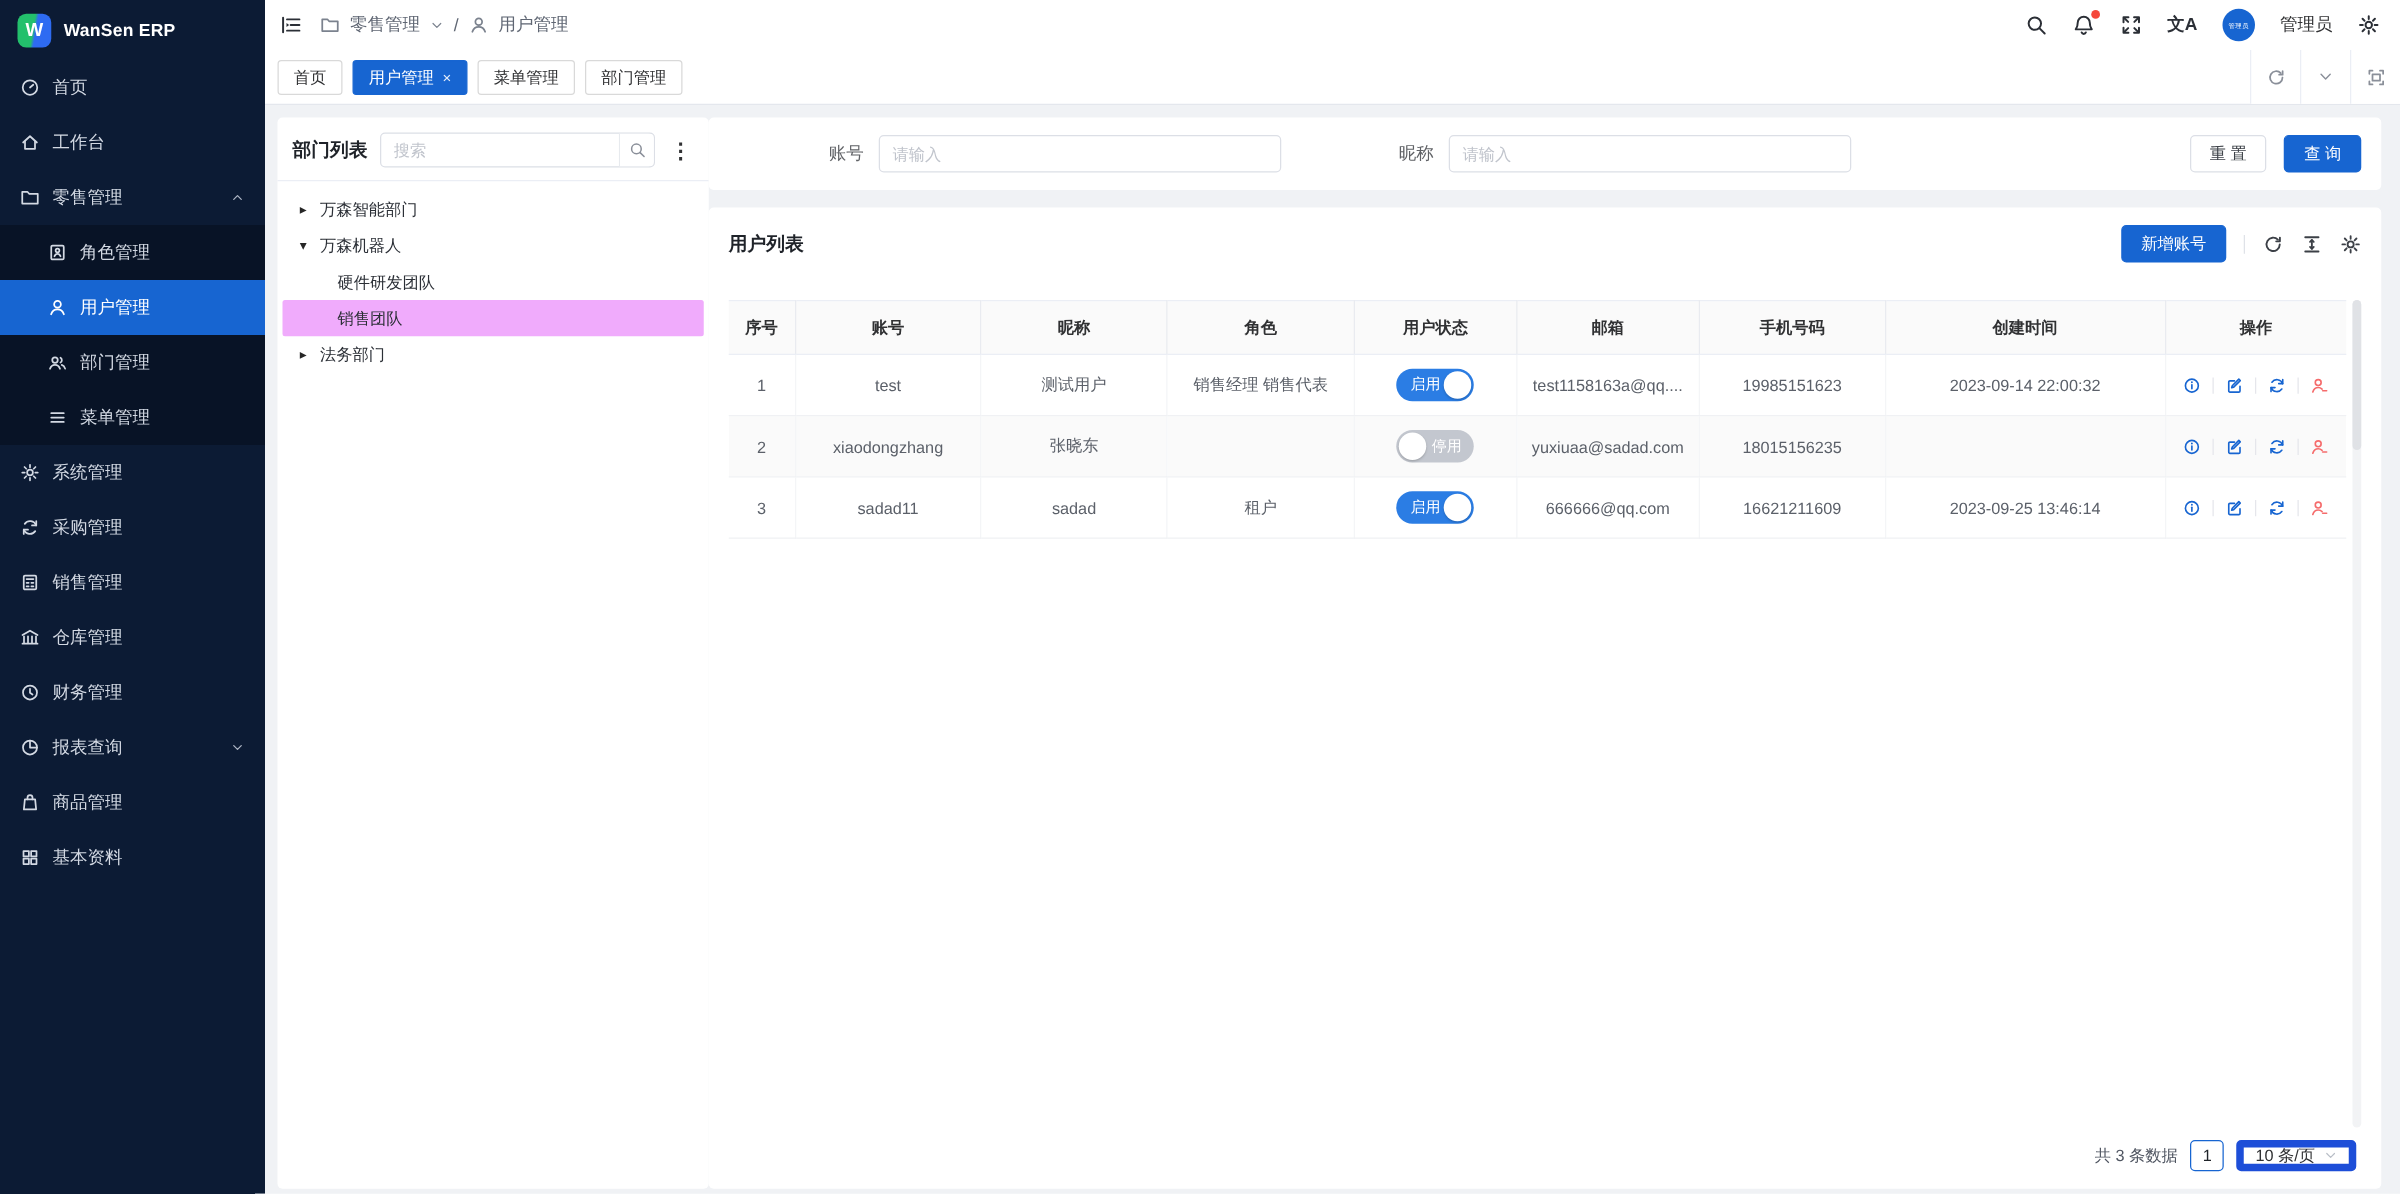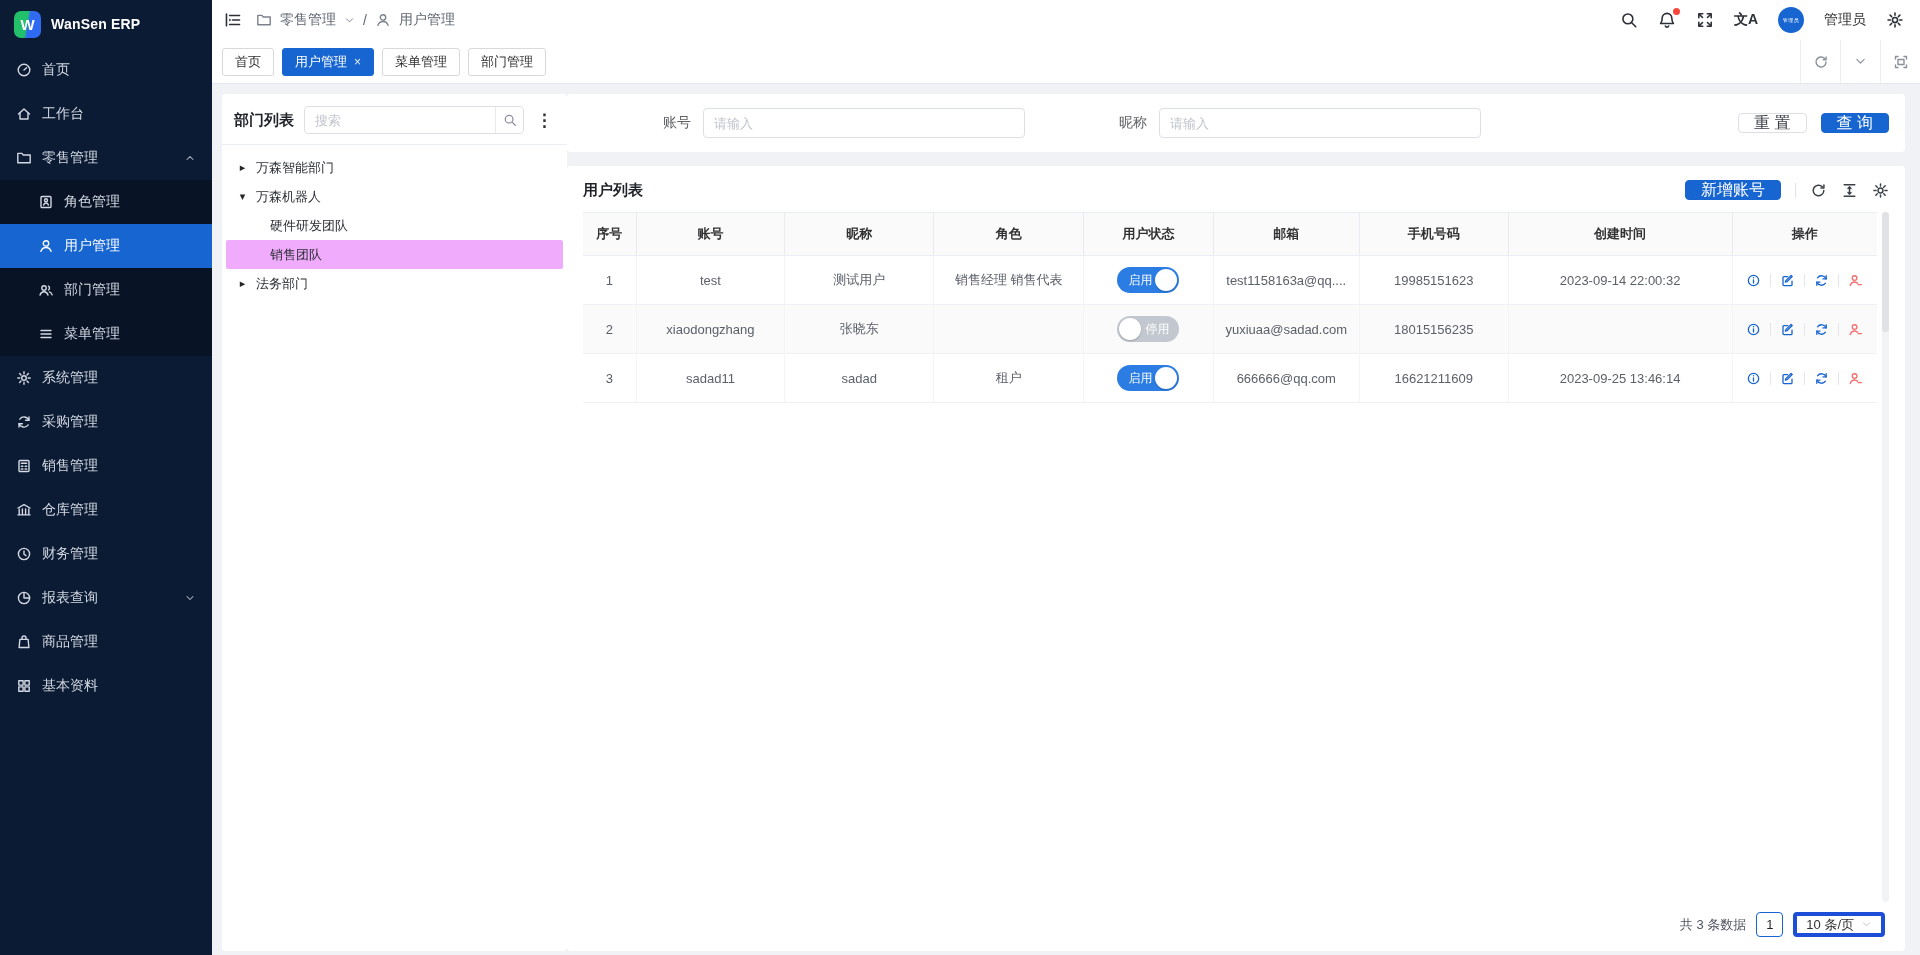--- a/index.html
+++ b/index.html
@@ -57,32 +57,32 @@
   .tree-row.lvl2{padding-left:44px}
   .tree-row.selected{background:#f0abfc}
   
   .main-col{flex:1;display:flex;flex-direction:column;gap:14px;min-width:0}
   .filter-card{height:58px;display:flex;align-items:center;padding:0 16px 0 96px;flex:none}
   .f-item{display:flex;align-items:center;gap:12px;margin-right:94px}
   .f-item label{font-size:14px;color:#606266;white-space:nowrap}
   .f-item input{width:322px;height:30px;border:1px solid #dcdfe6;border-radius:4px;padding:0 10px;font-size:13px;outline:none;font-family:inherit;color:#3b82f6}
   .f-item input::placeholder{color:#c0c4cc}
   .filter-actions{margin-left:auto;display:flex;gap:14px}
-  .btn{height:20px;padding:0 15px;border-radius:4px;font-size:16px;cursor:pointer;font-family:inherit;display:flex;align-items:center;white-space:nowrap}
+  .btn{height:30px;padding:0 15px;border-radius:4px;font-size:13px;cursor:pointer;font-family:inherit;display:flex;align-items:center;white-space:nowrap}
   .btn-plain{background:#fff;border:1px solid #dcdfe6;color:#3c4047}
   .btn-primary{background:var(--primary,#1765d1);border:1px solid var(--primary,#1765d1);color:#fff}
   
   .table-card{flex:1;display:flex;flex-direction:column;padding:14px 16px 10px;min-height:0;position:relative}
   .list-head{display:flex;align-items:center;flex:none}
   .list-title{font-size:15px;font-weight:bold;color:#1f2329}
   .list-tools{margin-left:auto;display:flex;align-items:center;gap:14px}
   .tool-sep{width:1px;height:15px;background:#dfe2e8}
   .tool-btn{background:none;border:none;cursor:pointer;color:#3c4047;display:flex;align-items:center}
   .tool-btn svg.ic{width:17px;height:17px}
-  .tbl-wrap{flex:1;margin-top:12px;min-height:0;padding-right:12px;position:relative}
+  .tbl-wrap{flex:1;margin-top:30px;min-height:0;padding-right:12px;position:relative}
   .scroll-track{position:absolute;right:0;top:0;bottom:0;width:7px;border-radius:4px;background:#f2f3f5}
   .scroll-thumb{position:absolute;right:0;top:0;width:7px;height:120px;border-radius:4px;background:#e0e2e6}
   table{width:100%;border-collapse:collapse;table-layout:fixed}
   thead th{background:#fafafa;height:43px;font-size:13px;font-weight:bold;color:#303133;border-top:1px solid #ebeef5;border-bottom:1px solid #ebeef5;text-align:center;padding:0 6px}
   thead th:not(:last-child){border-right:1px solid #e9ebf0}
   tbody td{height:49px;font-size:13px;color:#5b6069;text-align:center;border-bottom:1px solid #f0f1f4;padding:0 6px;overflow:hidden;white-space:nowrap;text-overflow:ellipsis}
   tbody td:not(:last-child){border-right:1px solid #f4f5f7}
   tbody tr:nth-child(even) td{background:#fafafa}
   
   .toggle{display:inline-flex;align-items:center;width:62px;height:26px;border-radius:13px;position:relative;cursor:pointer;vertical-align:middle}
@@ -95,21 +95,21 @@
   .toggle.off .t-label{right:10px}
   .toggle.off .knob{left:2px}
   
   .ops{display:flex;align-items:center;justify-content:center;gap:9px}
   .op-btn{background:none;border:none;cursor:pointer;color:var(--primary,#1765d1);display:flex;align-items:center;padding:0}
   .op-btn.danger{color:var(--danger,#f56c6c)}
   .op-sep{width:1px;height:13px;background:#e5e6eb}
   
   .pager{flex:none;display:flex;align-items:center;justify-content:flex-end;gap:10px;padding:10px 4px 4px;color:#4e5460;font-size:13px}
   .page-box{min-width:27px;height:25px;border:1px solid var(--primary,#1765d1);border-radius:4px;color:#1f2329;display:flex;align-items:center;justify-content:center;background:#fff;cursor:pointer;font-family:inherit;font-size:13px}
-  .size-box{height:25px;padding:0 9px;border:4px solid #1d4ed8;border-radius:4px;background:#fff;display:flex;align-items:center;gap:7px;color:#303133;cursor:pointer;font-family:inherit;font-size:13px}
+  .size-box{height:25px;padding:0 9px;border:6px solid #1d4ed8;border-radius:4px;background:#fff;display:flex;align-items:center;gap:7px;color:#303133;cursor:pointer;font-family:inherit;font-size:13px}
   .size-box .chev{color:#b9bec7}
 </style>
 </head>
 <body>
 
 <aside class="sidebar">
   <div class="logo-row">
     <div class="logo-badge">W</div>
     <div class="brand">WanSen ERP</div>
   </div>

